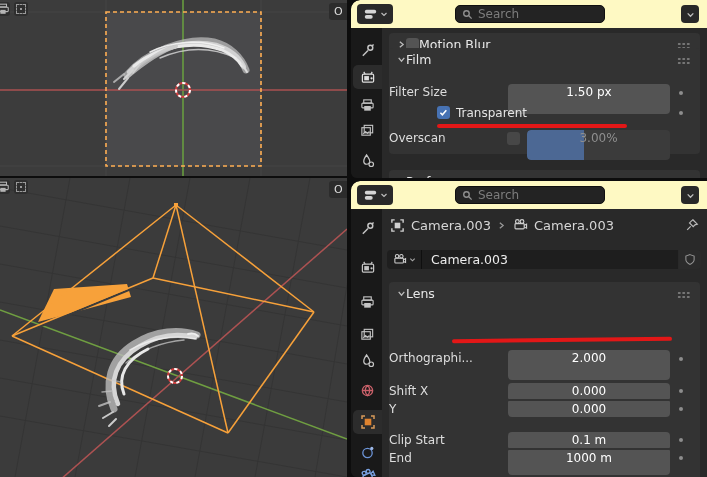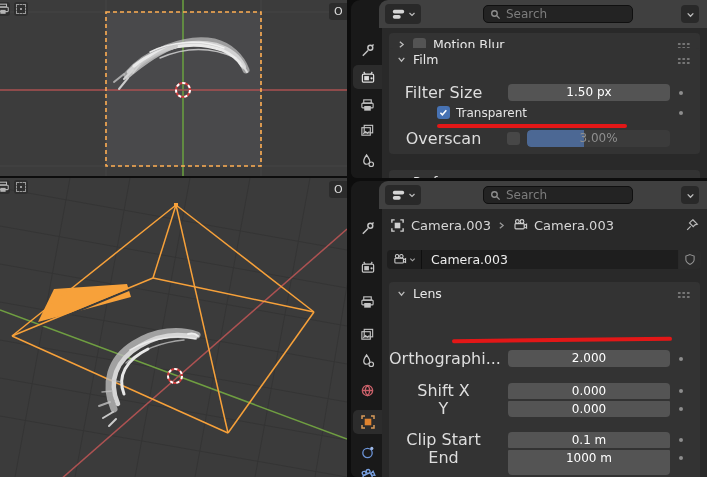--- a/index.html
+++ b/index.html
@@ -8,39 +8,39 @@
   .vp{position:absolute;left:0;width:347px;overflow:hidden;}
   #vp-top{top:0;height:176px;background:#3c3c3c;}
   #vp-bottom{top:178px;height:299px;background:#3b3b3b;}
   .corner-btn{position:absolute;width:14px;height:14px;background:#2e2e2e;border-radius:3px;top:2px;}
   .opt-btn{position:absolute;top:3px;right:0;width:18px;height:17px;background:#2c2c2c;
            border-radius:3px 0 0 3px;color:#dedede;font-size:11px;line-height:17px;text-align:left;padding-left:5px;box-sizing:border-box;}
   .editor{position:absolute;left:351px;width:356px;background:#191919;overflow:hidden;
           border-top-left-radius:9px;border-bottom-left-radius:6px;}
   #ed-top{top:0;height:178px;}
   #ed-bottom{top:181px;height:296px;}
-  .ed-header{position:absolute;top:0;left:0;right:0;height:28px;background:#404040;border-top-left-radius:9px;margin-left:28px;}
+  .ed-header{position:absolute;top:0;left:0;right:0;height:28px;background:#fef9c3;border-top-left-radius:9px;}
   .type-btn{position:absolute;left:6px;top:4px;width:36px;height:20px;background:#292929;border-radius:4px;
             display:flex;align-items:center;justify-content:center;gap:2px;}
   .search{position:absolute;left:104px;top:5px;width:150px;height:18px;background:#232323;border:1px solid #101010;
           border-radius:5px;display:flex;align-items:center;gap:5px;padding:0 6px;box-sizing:border-box;}
   .search span{color:#7d7d7d;font-size:12px;}
   .menu-btn{position:absolute;right:8px;top:5px;width:18px;height:18px;background:#292929;border-radius:4px;
             display:flex;align-items:center;justify-content:center;}
   .rail{position:absolute;left:0;top:28px;bottom:0;width:31px;background:#191919;}
   .tab{position:absolute;left:2px;width:29px;height:24px;display:flex;align-items:center;justify-content:center;}
   .tab.active{background:#2c2c2c;border-radius:5px 0 0 5px;}
   .content{position:absolute;left:31px;top:28px;right:0;bottom:0;background:#292929;overflow:hidden;}
   .blk{position:absolute;left:7px;right:7px;background:#333333;border-radius:4px;}
-  .phead{display:flex;align-items:center;height:23px;padding:0 8px;gap:7px;color:#e8e8e8;font-size:12.5px;}
+  .phead{display:flex;align-items:center;height:23px;padding:0 8px;color:#e8e8e8;font-size:12.5px;}
   .grip{position:absolute;right:9px;top:9px;width:14px;height:7px;
         background-image:radial-gradient(circle,#787878 1px,transparent 1.3px);background-size:4.5px 4px;}
   .row{position:absolute;left:0;right:0;height:17px;}
-  .rlabel{position:absolute;left:0;width:109px;text-align:center;color:#dedede;font-size:16px;line-height:17px;white-space:nowrap;}
-  .rfield{position:absolute;left:119px;width:162px;height:17px;background:#545454;border-radius:4px;
+  .rlabel{position:absolute;left:0;width:109px;text-align:left;color:#dedede;font-size:12px;line-height:17px;white-space:nowrap;}
+  .rfield{position:absolute;left:119px;width:162px;height:30px;background:#545454;border-radius:4px;
           color:#ffffff;font-size:12px;line-height:17px;text-align:center;}
   .rfield.dd{background:#232323;color:#eaeaea;height:19px;line-height:19px;}
   .rfield.dis{background:#3b3b3b;color:#8f8f8f;overflow:hidden;}
   .fill{position:absolute;left:0;top:0;bottom:0;width:40%;background:#4c6894;border-radius:4px 0 0 4px;}
   .fval{position:relative;}
   .adot{position:absolute;left:290px;width:4px;height:4px;border-radius:50%;background:#8d8d8d;}
   .cb{width:13px;height:13px;border-radius:3px;background:#545454;box-sizing:border-box;flex:none;}
   .cb.on{background:#4772b3;display:flex;align-items:center;justify-content:center;}
   .redline{position:absolute;background:#e31717;border-radius:2px;}
   .crumb{position:absolute;top:5px;left:0;right:0;height:22px;display:flex;align-items:center;padding:0 8px;gap:6px;

